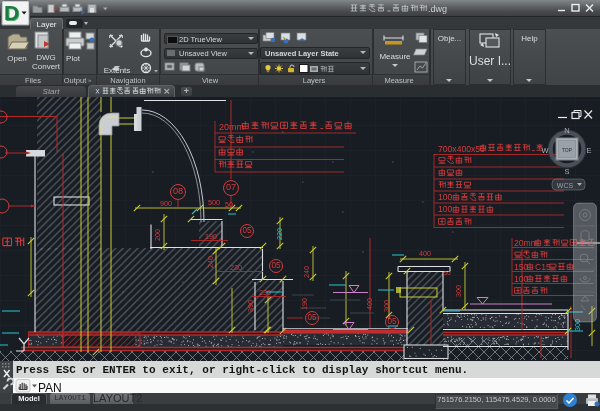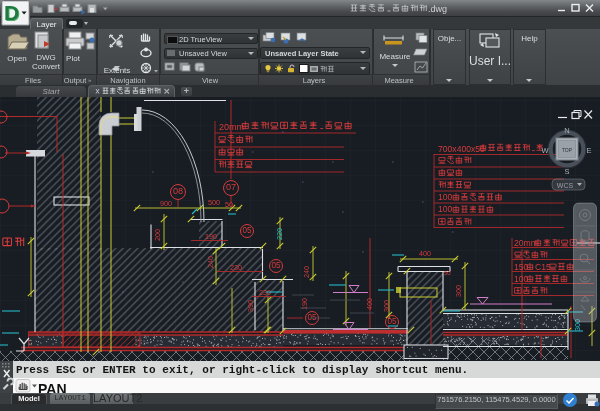--- a/index.html
+++ b/index.html
@@ -459,21 +459,21 @@
 </svg>
 <svg class="abs" style="left:15px;top:379px" width="60" height="14">
  <rect x="1" y="0.5" width="14" height="12.5" rx="2" fill="#f0f0f0" stroke="#c9c9c9"></rect>
  <g fill="none" stroke="#3d3d3d" stroke-width="1.2">
   <path d="M5.2 10.5V5M7.2 10.5V3.8M9.2 10.5V4.2M11 10.5V5.2"></path>
   <path d="M4.2 10.5V7.8M12 10.5V7"></path>
   <path d="M4.2 10.5h7.8" stroke-width="1"></path>
  </g>
  <path d="M17 5.5l2.5 3l2.5-3z" fill="#555"></path>
 </svg>
-<div class="abs" style="left:38px;top:380.5px;color:#111;font-size:14px;font-weight:bold;">PAN</div>
+<div class="abs" style="left:38px;top:380.5px;color:#111;font-size:12px;font-weight:normal;">PAN</div>
 <div class="abs" style="left:0;top:393px;width:600px;height:18px;background:#3a3d3f;"></div>
 <div class="abs" style="left:0;top:404px;width:600px;height:7px;background:#2d3032;"></div>
 <div class="abs" style="left:11px;top:393px;width:36px;height:11px;background:#292b2d;border-radius:3px 3px 0 0;border:1px solid #515457;border-bottom:none;box-sizing:border-box;color:#edeff0;font-size:7.5px;font-weight:bold;text-align:center;line-height:10px;">Model</div>
 <div class="abs" style="left:50px;top:393px;width:40px;height:11px;background:linear-gradient(#747779,#5a5d5f);border-radius:3px 3px 0 0;color:#26282a;font-size:7.5px;text-align:center;line-height:11px;font-family:Liberation Mono, monospace;">LAYOUT1</div>
 <div class="abs" style="left:93px;top:393px;width:40px;height:11px;background:linear-gradient(#747779,#5a5d5f);border-radius:3px 3px 0 0;color:#26282a;font-size:11px;text-align:center;line-height:11px;">LAYOUT2</div>
 <div class="abs" style="left:435px;top:394px;width:123px;height:15px;background:#46494b;border:1px solid #2f3133;border-bottom-color:#585b5d;border-right-color:#585b5d;box-sizing:border-box;color:#c3c6c9;font-size:7.5px;text-align:center;line-height:10px;">751576.2150, 115475.4529, 0.0000</div>
 <svg class="abs" style="left:562px;top:392px" width="38" height="16">
  <circle cx="8" cy="8" r="7" fill="#2f80d0"></circle>
  <path d="M4.5 8.5l2.5 2.5l4.5-5" stroke="#fff" stroke-width="1.5" fill="none"></path>
  <rect x="24" y="6" width="12" height="6" rx="1" fill="#b9bcbe"></rect>

